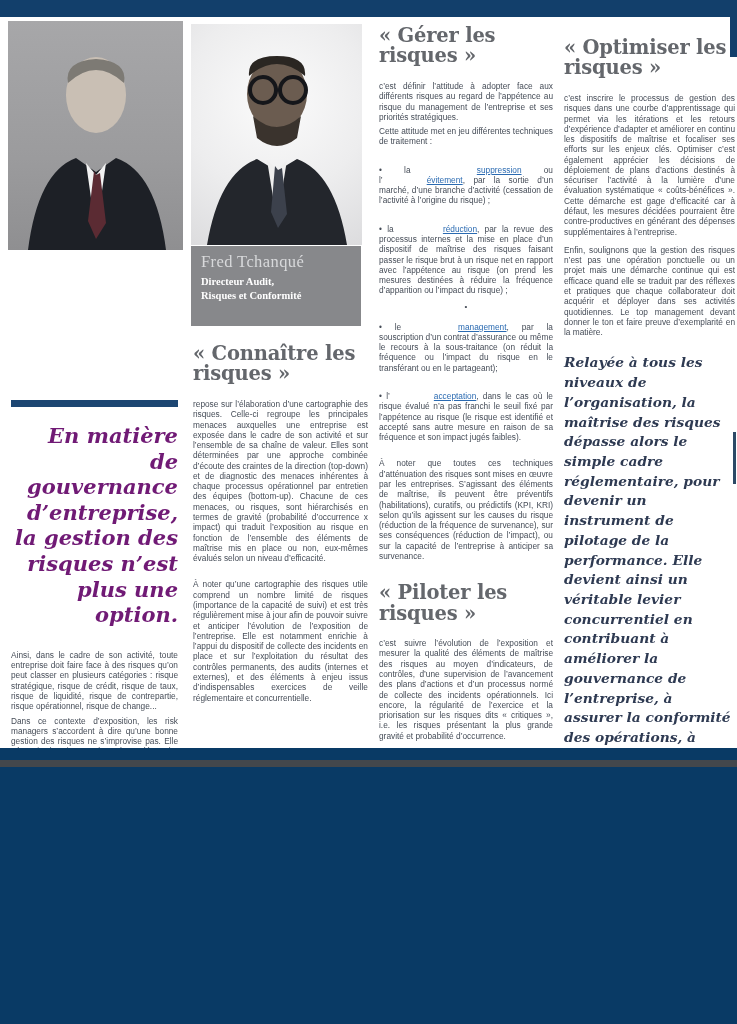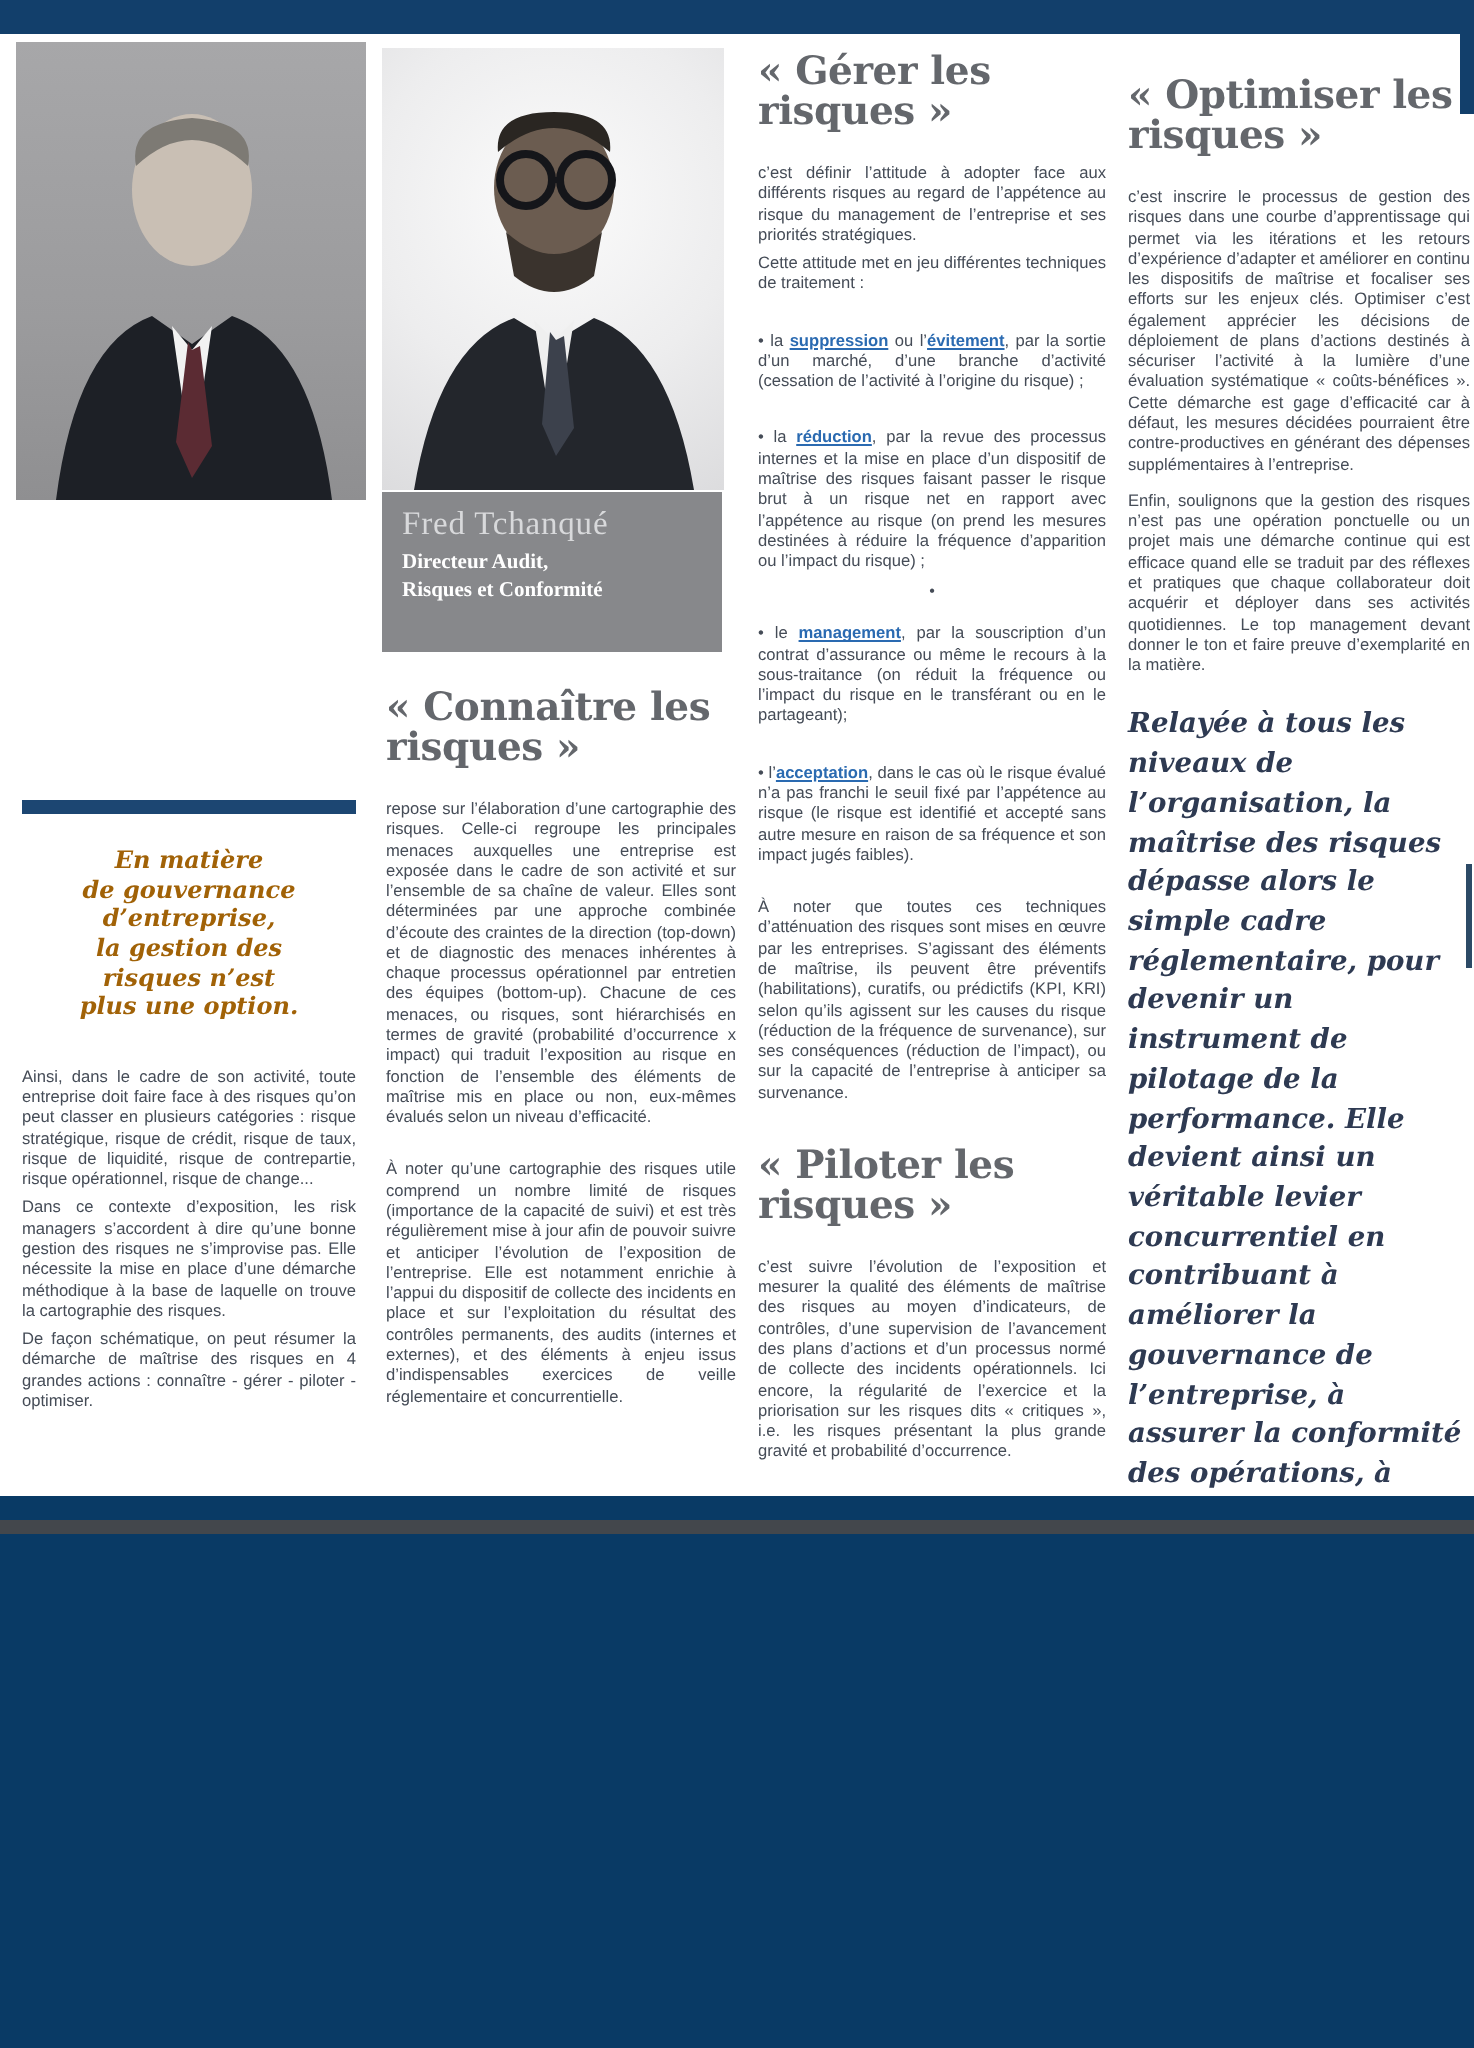--- a/index.html
+++ b/index.html
@@ -26,25 +26,25 @@
   .col-1{left:11px;top:400px;width:167px;}
   .col-2{left:193px;top:344px;width:175px;}
   .col-3{left:379px;top:26px;width:174px;}
   .col-4{left:564px;top:26px;width:171px;margin-top:12px;}
   .heading{font-family:"DejaVu Serif","Liberation Serif",serif;font-weight:700;
            font-size:19.5px;line-height:1.05;color:#64676c;text-align:left;white-space:pre-line;
            letter-spacing:-0.2px;margin:0 0 14px 0;}
   .para{margin:0 0 4px 0;}
   .para-gap{margin-top:16px;}
   .bullet{margin:18px 0 0 0;}
-  .kw{color:#2a6ab1;font-weight:700;text-decoration:underline;}
+  .kw{color:#2a6ab1;font-weight:400;text-decoration:underline;margin-left:44px;}
   .mini-dot{text-align:center;color:#454c57;margin:6px 0 0 0;font-size:8px;}
   .rule{width:167px;height:7px;background:#1c4672;margin:0 0 16px 0;}
   .intro-head{font-family:"DejaVu Serif","Liberation Serif",serif;font-style:italic;font-weight:700;
-              font-size:12px;line-height:1.22;color:#a16207;text-align:center;white-space:pre-line;
+              font-size:21px;line-height:1.22;color:#701a75;text-align:right;white-space:pre-line;
               margin:0 0 22px 0;}
   .closing{font-family:"DejaVu Serif","Liberation Serif",serif;font-style:italic;font-weight:700;
            font-size:13.8px;line-height:1.43;color:#2e3a52;text-align:left;margin-top:16px;}
 </style>
 </head>
 <body>
 
 <div class="page">
 
   <div class="topbar"></div>

